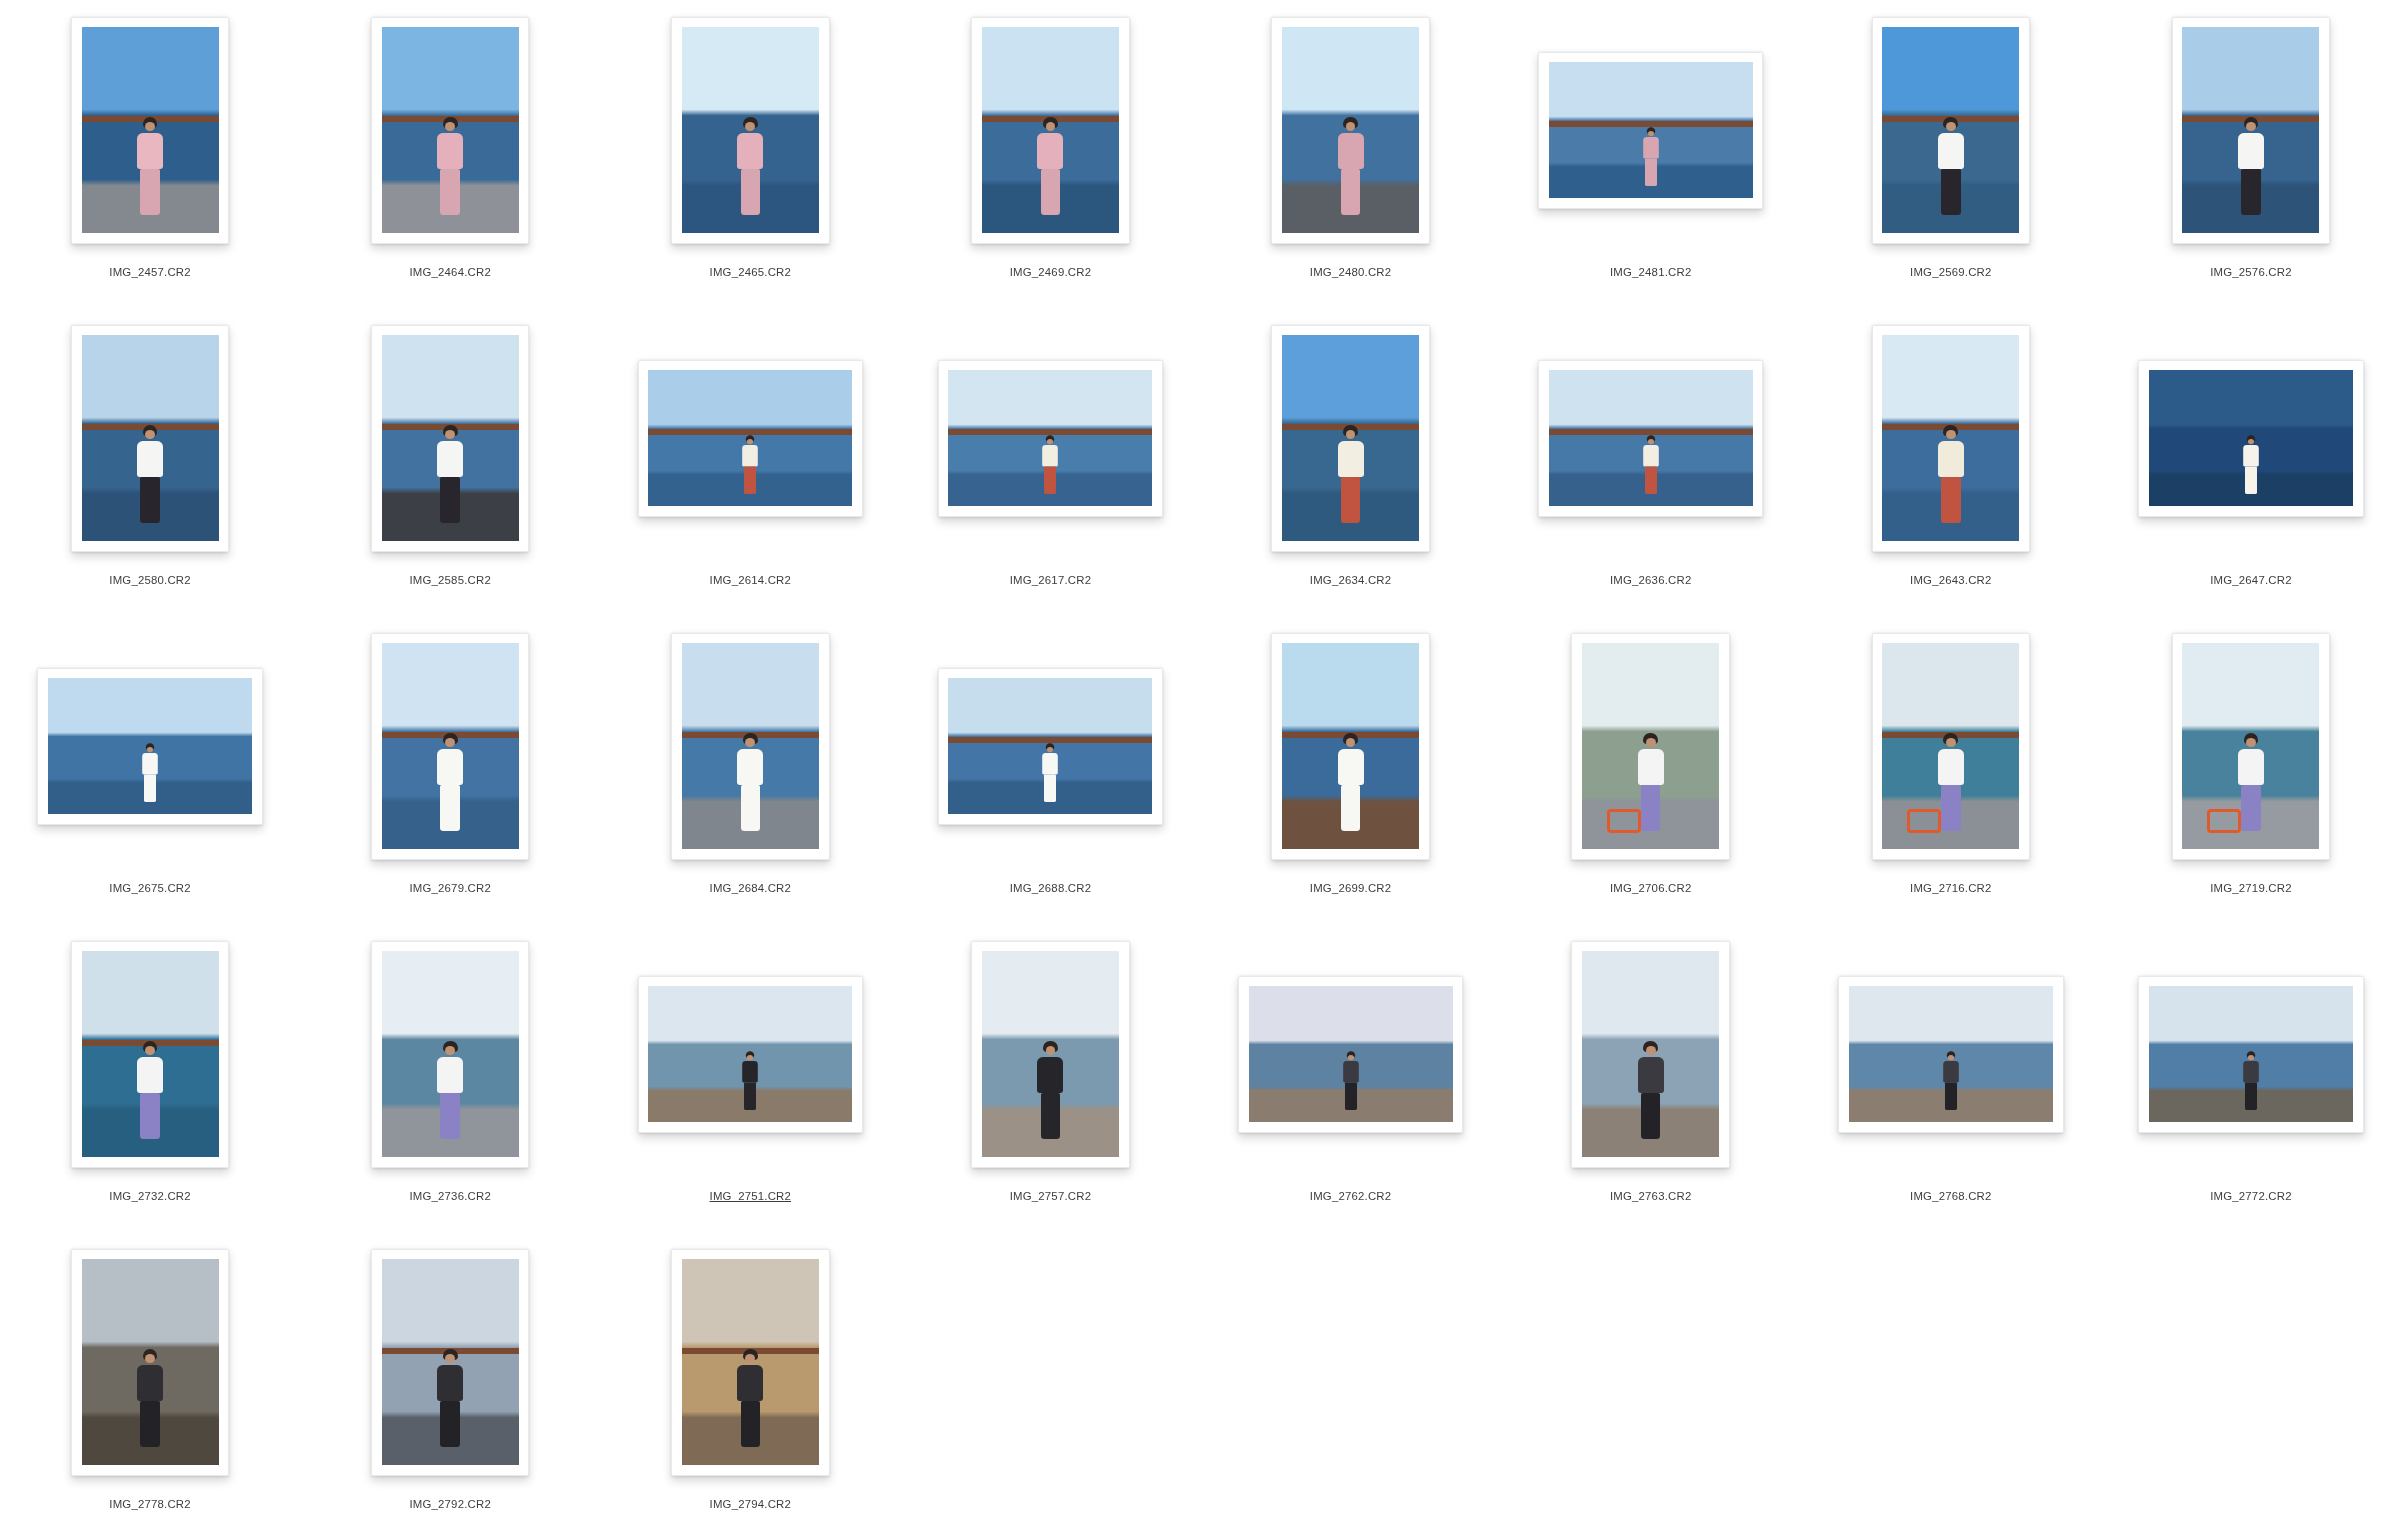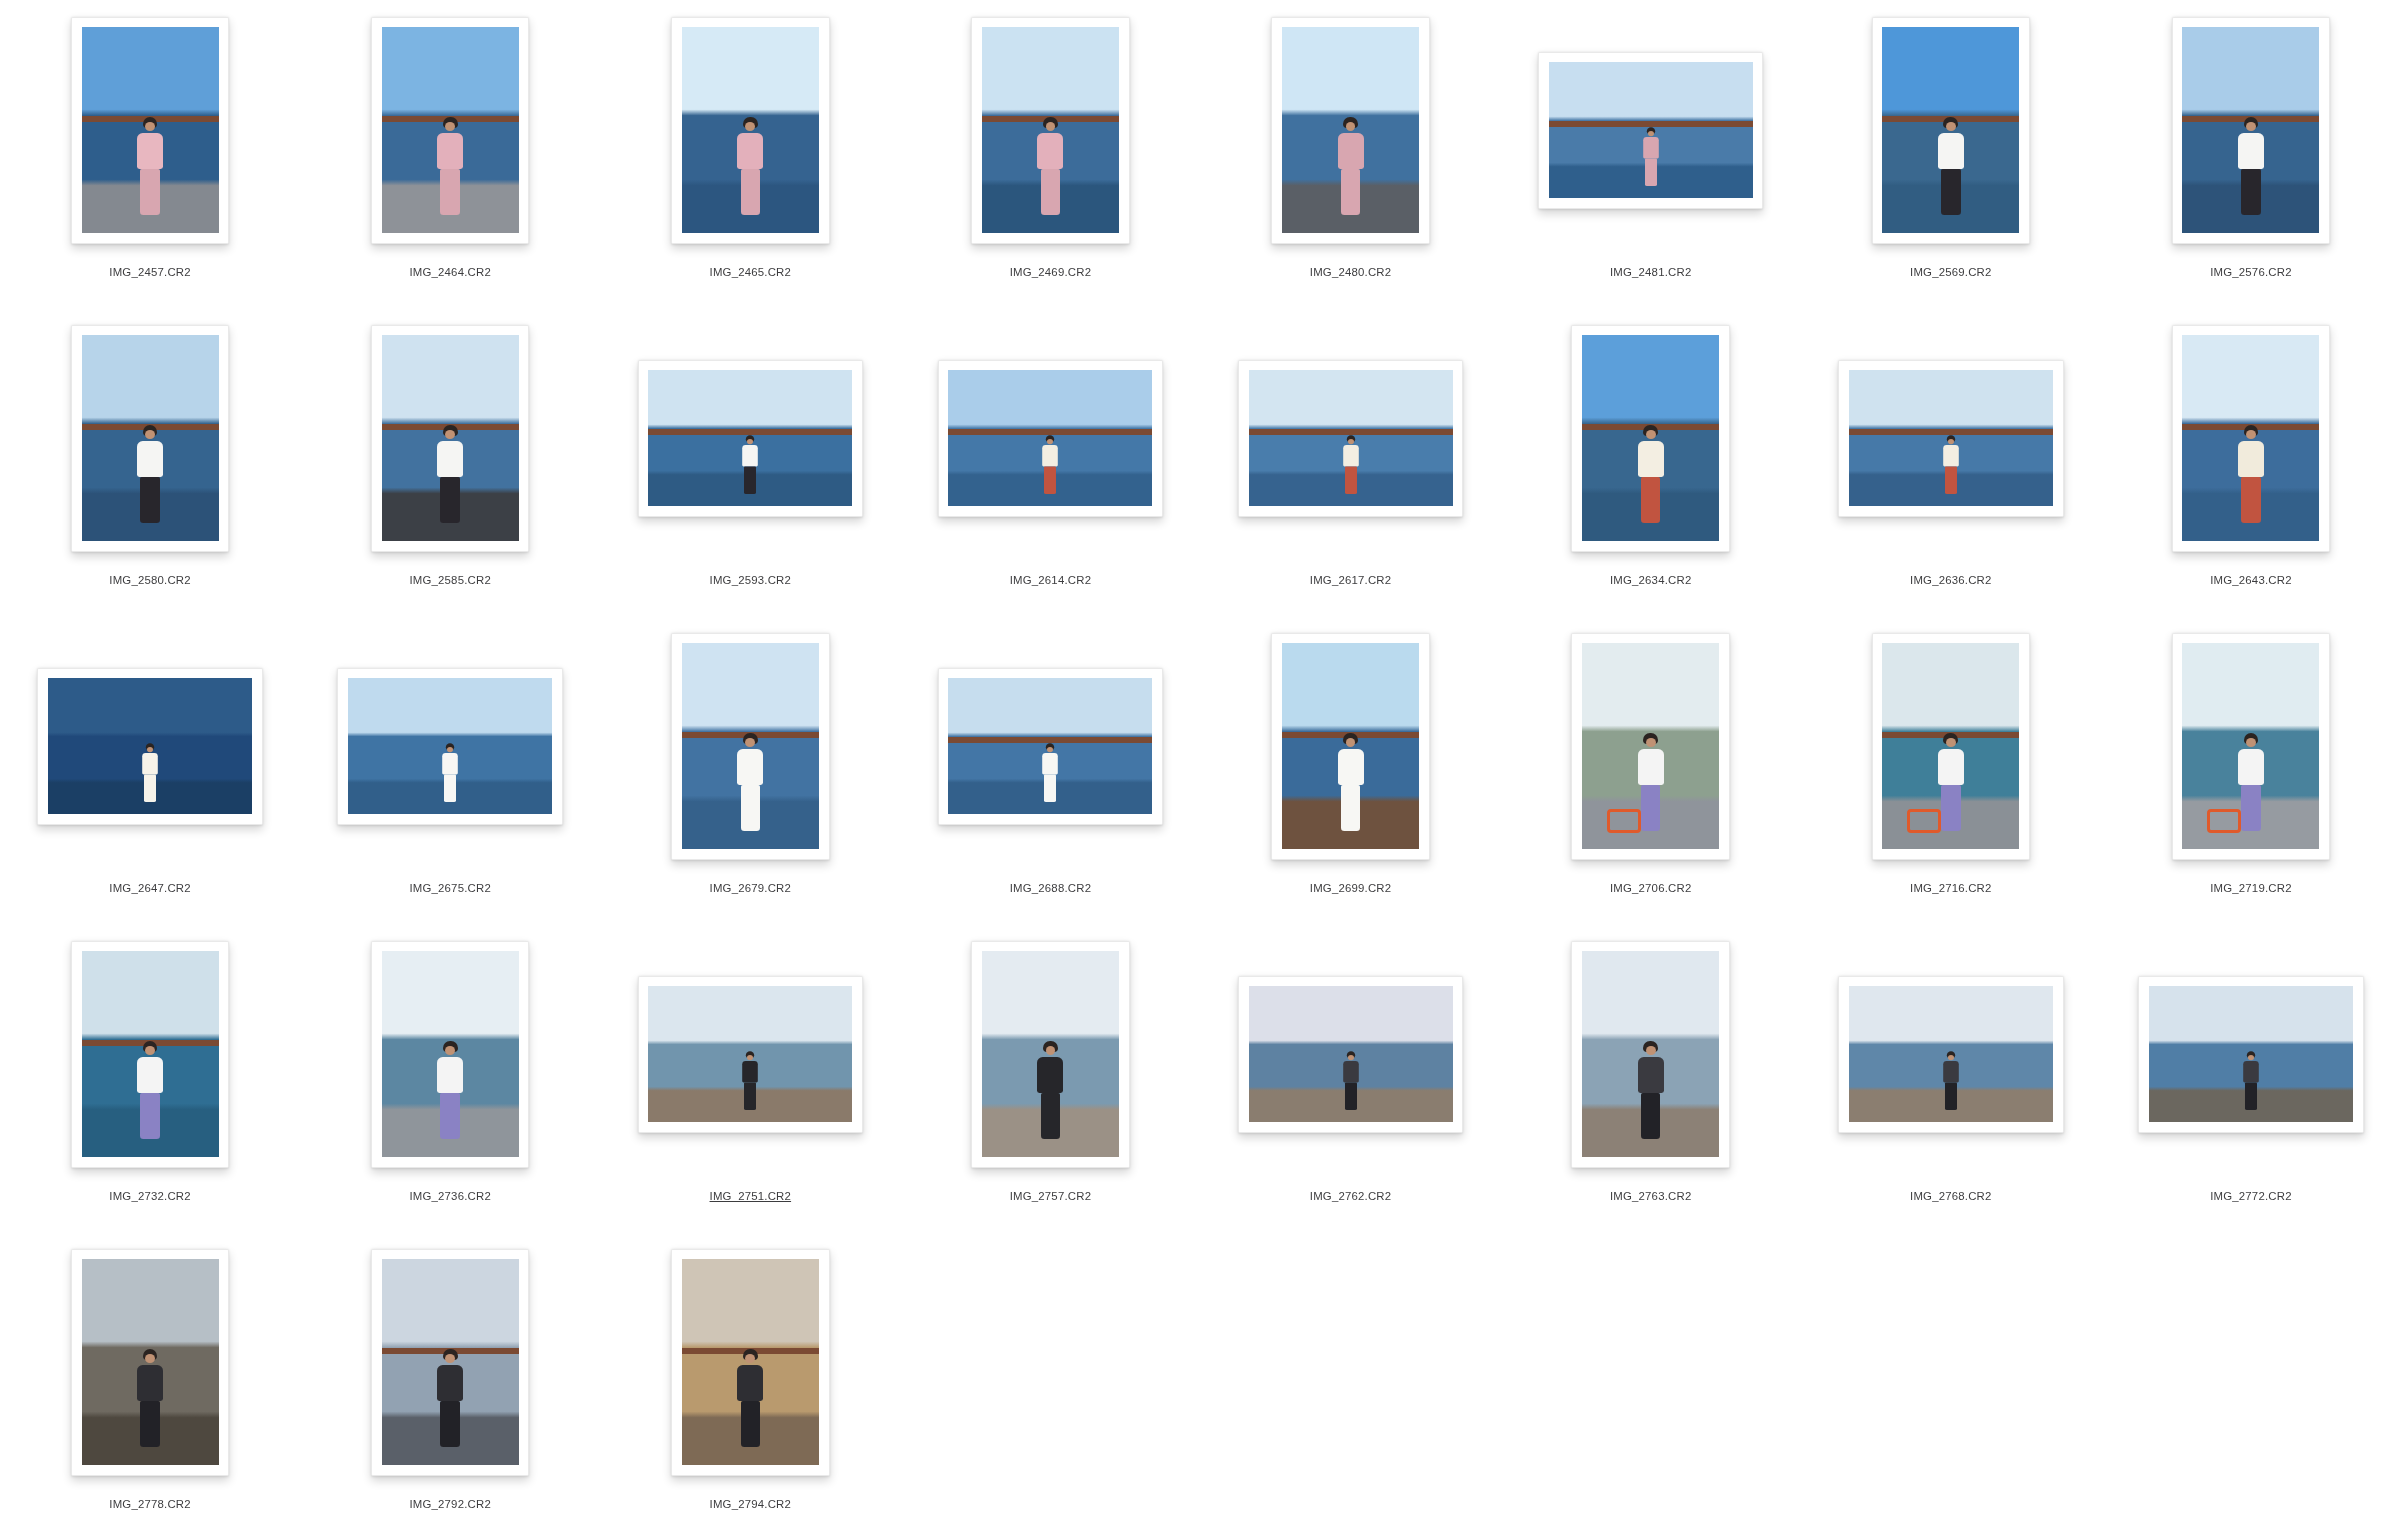--- a/index.html
+++ b/index.html
@@ -245,36 +245,20 @@
               <div class="legs" style="background: rgb(40, 38, 44);"></div>
             </div>
           </div>
         </div>
       </div>
       <figcaption class="caption" style="color: rgb(61, 61, 63);">IMG_2585.CR2</figcaption>
     </figure>
     <figure class="cell">
       <div class="thumb-area">
         <div class="frame" style="background: rgb(255, 255, 255);">
-          <div class="photo landscape" style="background: linear-gradient(rgb(207, 227, 241) 0%, rgb(207, 227, 241) 40%, rgb(59, 112, 160) 43%, rgb(59, 112, 160) 74%, rgb(46, 91, 132) 77%, rgb(46, 91, 132) 100%);">
-            <div class="railing" style="background: rgb(123, 74, 51);"></div>
-            <div class="person">
-              <div class="hair" style="background: rgb(43, 36, 33);"></div>
-              <div class="head" style="background: rgb(192, 146, 116);"></div>
-              <div class="torso" style="background: rgb(245, 245, 243);"></div>
-              <div class="legs" style="background: rgb(40, 38, 44);"></div>
-            </div>
-          </div>
-        </div>
-      </div>
-      <figcaption class="caption" style="color: rgb(61, 61, 63);">IMG_2593.CR2</figcaption>
-    </figure>
-    <figure class="cell">
-      <div class="thumb-area">
-        <div class="frame" style="background: rgb(255, 255, 255);">
           <div class="photo landscape" style="background: linear-gradient(rgb(170, 205, 234) 0%, rgb(170, 205, 234) 40%, rgb(68, 120, 168) 43%, rgb(68, 120, 168) 74%, rgb(51, 98, 142) 77%, rgb(51, 98, 142) 100%);">
             <div class="railing" style="background: rgb(123, 74, 51);"></div>
             <div class="person">
               <div class="hair" style="background: rgb(43, 36, 33);"></div>
               <div class="head" style="background: rgb(192, 146, 116);"></div>
               <div class="torso" style="background: rgb(243, 238, 226);"></div>
               <div class="legs" style="background: rgb(193, 84, 64);"></div>
             </div>
           </div>
         </div>
@@ -383,20 +367,36 @@
             <div class="person">
               <div class="hair" style="background: rgb(43, 36, 33);"></div>
               <div class="head" style="background: rgb(192, 146, 116);"></div>
               <div class="torso" style="background: rgb(247, 247, 244);"></div>
               <div class="legs" style="background: rgb(247, 247, 244);"></div>
             </div>
           </div>
         </div>
       </div>
       <figcaption class="caption" style="color: rgb(61, 61, 63);">IMG_2679.CR2</figcaption>
+    </figure>
+    <figure class="cell">
+      <div class="thumb-area">
+        <div class="frame" style="background: rgb(255, 255, 255);">
+          <div class="photo portrait" style="background: linear-gradient(rgb(200, 222, 238) 0%, rgb(200, 222, 238) 40%, rgb(69, 121, 168) 43%, rgb(69, 121, 168) 74%, rgb(127, 134, 141) 77%, rgb(127, 134, 141) 100%);">
+            <div class="railing" style="background: rgb(123, 74, 51);"></div>
+            <div class="person">
+              <div class="hair" style="background: rgb(43, 36, 33);"></div>
+              <div class="head" style="background: rgb(192, 146, 116);"></div>
+              <div class="torso" style="background: rgb(247, 247, 244);"></div>
+              <div class="legs" style="background: rgb(247, 247, 244);"></div>
+            </div>
+          </div>
+        </div>
+      </div>
+      <figcaption class="caption" style="color: rgb(61, 61, 63);">IMG_2684.CR2</figcaption>
     </figure>
     <figure class="cell">
       <div class="thumb-area">
         <div class="frame" style="background: rgb(255, 255, 255);">
           <div class="photo landscape" style="background: linear-gradient(rgb(198, 221, 238) 0%, rgb(198, 221, 238) 40%, rgb(67, 118, 166) 43%, rgb(67, 118, 166) 74%, rgb(51, 96, 139) 77%, rgb(51, 96, 139) 100%);">
             <div class="railing" style="background: rgb(123, 74, 51);"></div>
             <div class="person">
               <div class="hair" style="background: rgb(43, 36, 33);"></div>
               <div class="head" style="background: rgb(192, 146, 116);"></div>
               <div class="torso" style="background: rgb(247, 247, 244);"></div>

